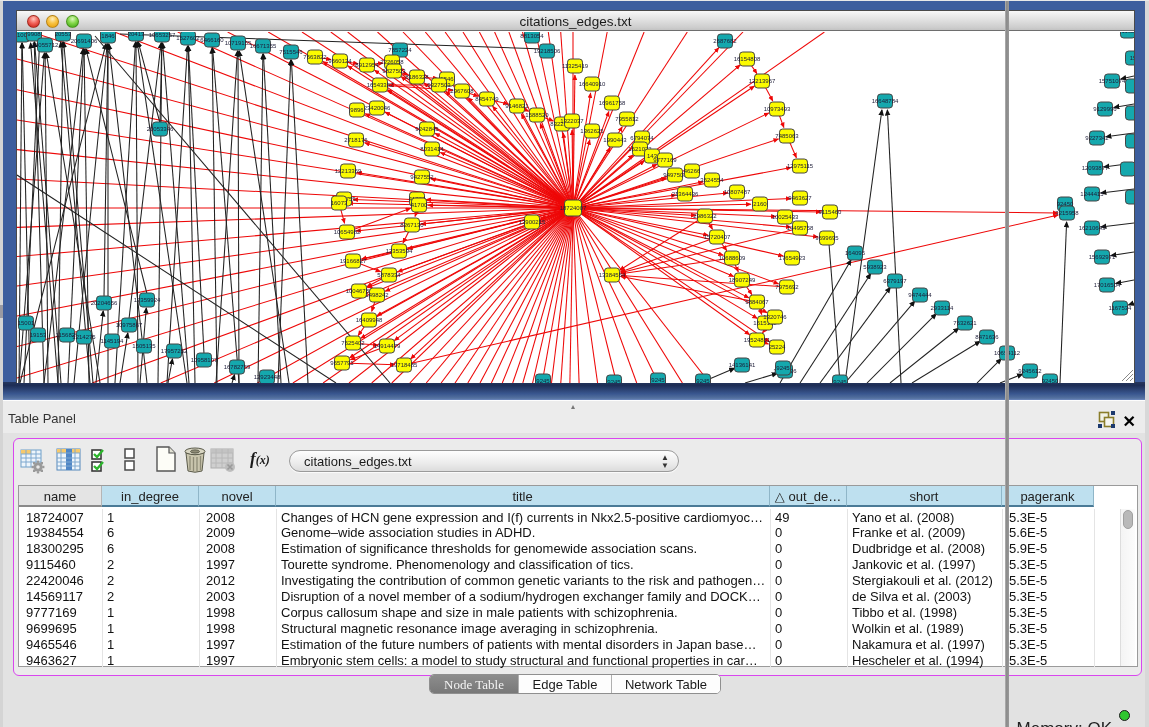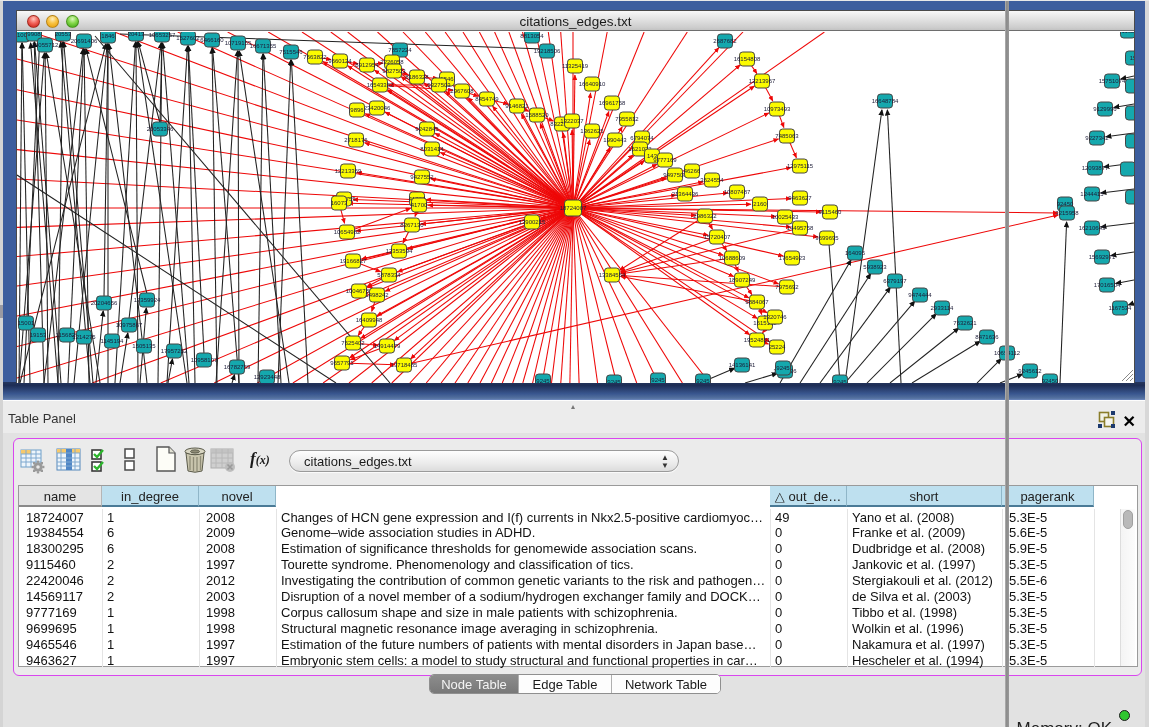--- a/index.html
+++ b/index.html
@@ -51,21 +51,21 @@
 #toolbar svg { position:absolute; }
 #dropdown { position:absolute; left:275px; top:11px; width:390px; height:22px;
   border:1px solid #9a9a9a; border-radius:11px;
   background:linear-gradient(#fefefe,#ececec 60%, #dcdcdc);
   box-shadow:0 1px 1px rgba(255,255,255,.8); }
 #dropdown span { position:absolute; left:14px; top:3px; font-size:13px; color:#1a1a1a; }
 #dd-arrows { position:absolute; right:9px; top:3px; font-size:8px; color:#333; line-height:8px; text-align:center; }
 #tabs { position:absolute; left:429px; top:274px; height:20px; display:flex;
   border:1px solid #8f8f8f; border-radius:5px; overflow:hidden; background:#fff; }
 .tab { font-size:13px; color:#1a1a1a; line-height:20px; text-align:center; background:#fdfdfd; border-right:1px solid #b0b0b0;}
-.tab.sel { background:linear-gradient(#8d8d8d,#787878); color:#f4f4f4; }
+.tab.sel { background:linear-gradient(#8d8d8d,#787878); color:#f4f4f4;font-family:Liberation Serif, serif; }
 #statusbar { position:absolute; left:0; top:303px; width:100%; height:24px; }
 #statusbar span { position:absolute; right:33px; top:16px; font-size:17px; color:#222; }
 #memdot { position:absolute; right:15px; top:7px; width:11px; height:11px; border-radius:50%;
   background:#2fc62f; border:1.5px solid #1c1c1c; }
 #fi { position:absolute; right:30px; top:10px; width:17px; height:17px; }
 #xi { position:absolute; right:9px; top:11px; font-size:16px; font-weight:bold; color:#000; }
 #divarrow { position:absolute; left:571px; top:1px; color:#777; font-size:8px; }
 </style></head>
 <body>
 <div id="app">
@@ -721,20 +721,21 @@
         <div style="position:absolute;left:236px;top:10px;font-family:'Liberation Serif',serif;font-style:italic;font-weight:bold;font-size:17px;color:#1a1a1a">f<span style="font-size:12px">(x)</span></div>
         <div id="dropdown">
             <span>citations_edges.txt</span>
           <div id="dd-arrows">▲<br>▼</div>
         </div>
       </div>
       <div id="tabledom">
         <div class="hcell hgray" style="left:0px;width:83px">name</div>
           <div class="hcell" style="left:83px;width:97px">in_degree</div>
           <div class="hcell" style="left:180px;width:77px">novel</div>
+          <div class="hcell" style="left:257px;width:494px">title</div>
           <div class="hcell" style="left:751px;width:77px">△ out_de…</div>
           <div class="hcell" style="left:828px;width:155px">short</div>
           <div class="hcell" style="left:983px;width:92px">pagerank</div>
         <div style="position:absolute;left:83px;top:23px;width:1px;height:158px;background:#e4e4e4"></div>
           <div style="position:absolute;left:180px;top:23px;width:1px;height:158px;background:#e4e4e4"></div>
           <div style="position:absolute;left:257px;top:23px;width:1px;height:158px;background:#e4e4e4"></div>
           <div style="position:absolute;left:751px;top:23px;width:1px;height:158px;background:#e4e4e4"></div>
           <div style="position:absolute;left:828px;top:23px;width:1px;height:158px;background:#e4e4e4"></div>
           <div style="position:absolute;left:983px;top:23px;width:1px;height:158px;background:#e4e4e4"></div>
           <div style="position:absolute;left:1075px;top:23px;width:1px;height:158px;background:#e4e4e4"></div>
@@ -774,21 +775,21 @@
             <div class="cell" style="left:829px;width:155px;padding-left:4px">Jankovic et al. (1997)</div>
             <div class="cell" style="left:984px;width:92px;padding-left:6px">5.3E-5</div>
           </div>
 <div class="trow" style="top:87.1px">
             <div class="cell" style="left:1px;width:83px;padding-left:6px">22420046</div>
             <div class="cell" style="left:84px;width:97px;padding-left:4px">2</div>
             <div class="cell" style="left:181px;width:77px;padding-left:6px">2012</div>
             <div class="cell" style="left:258px;width:494px;padding-left:4px">Investigating the contribution of common genetic variants to the risk and pathogen…</div>
             <div class="cell" style="left:752px;width:77px;padding-left:4px">0</div>
             <div class="cell" style="left:829px;width:155px;padding-left:4px">Stergiakouli et al. (2012)</div>
-            <div class="cell" style="left:984px;width:92px;padding-left:6px">5.5E-6</div>
+            <div class="cell" style="left:984px;width:92px;padding-left:6px">5.5E-5</div>
           </div>
 <div class="trow" style="top:103.0px">
             <div class="cell" style="left:1px;width:83px;padding-left:6px">14569117</div>
             <div class="cell" style="left:84px;width:97px;padding-left:4px">2</div>
             <div class="cell" style="left:181px;width:77px;padding-left:6px">2003</div>
             <div class="cell" style="left:258px;width:494px;padding-left:4px">Disruption of a novel member of a sodium/hydrogen exchanger family and DOCK…</div>
             <div class="cell" style="left:752px;width:77px;padding-left:4px">0</div>
             <div class="cell" style="left:829px;width:155px;padding-left:4px">de Silva et al. (2003)</div>
             <div class="cell" style="left:984px;width:92px;padding-left:6px">5.3E-5</div>
           </div>
@@ -800,21 +801,21 @@
             <div class="cell" style="left:752px;width:77px;padding-left:4px">0</div>
             <div class="cell" style="left:829px;width:155px;padding-left:4px">Tibbo et al. (1998)</div>
             <div class="cell" style="left:984px;width:92px;padding-left:6px">5.3E-5</div>
           </div>
 <div class="trow" style="top:134.8px">
             <div class="cell" style="left:1px;width:83px;padding-left:6px">9699695</div>
             <div class="cell" style="left:84px;width:97px;padding-left:4px">1</div>
             <div class="cell" style="left:181px;width:77px;padding-left:6px">1998</div>
             <div class="cell" style="left:258px;width:494px;padding-left:4px">Structural magnetic resonance image averaging in schizophrenia.</div>
             <div class="cell" style="left:752px;width:77px;padding-left:4px">0</div>
-            <div class="cell" style="left:829px;width:155px;padding-left:4px">Wolkin et al. (1996)</div>
+            <div class="cell" style="left:829px;width:155px;padding-left:4px">Wolkin et al. (1989)</div>
             <div class="cell" style="left:984px;width:92px;padding-left:6px">5.3E-5</div>
           </div>
 <div class="trow" style="top:150.7px">
             <div class="cell" style="left:1px;width:83px;padding-left:6px">9465546</div>
             <div class="cell" style="left:84px;width:97px;padding-left:4px">1</div>
             <div class="cell" style="left:181px;width:77px;padding-left:6px">1997</div>
             <div class="cell" style="left:258px;width:494px;padding-left:4px">Estimation of the future numbers of patients with mental disorders in Japan base…</div>
             <div class="cell" style="left:752px;width:77px;padding-left:4px">0</div>
             <div class="cell" style="left:829px;width:155px;padding-left:4px">Nakamura et al. (1997)</div>
             <div class="cell" style="left:984px;width:92px;padding-left:6px">5.3E-5</div>

